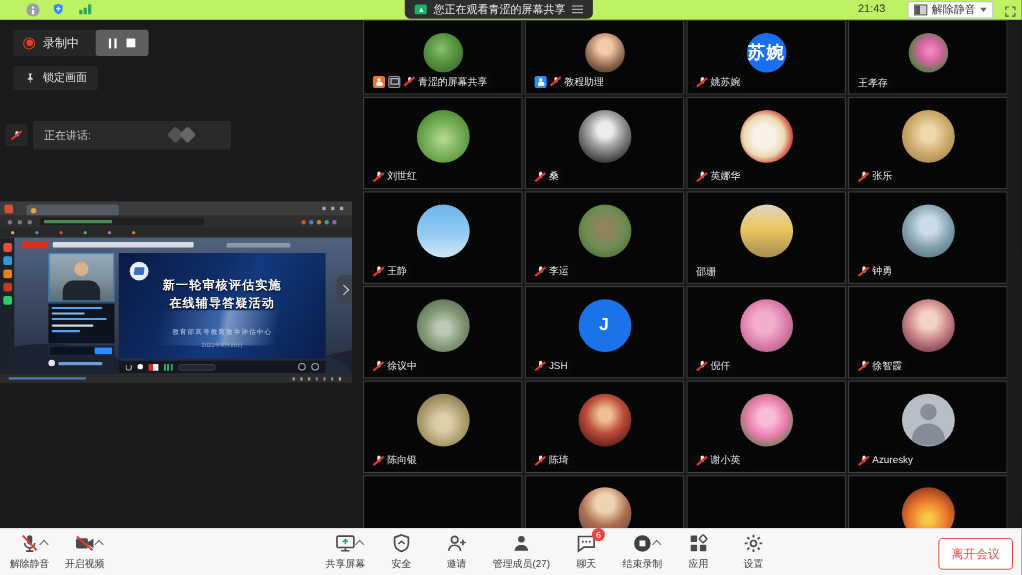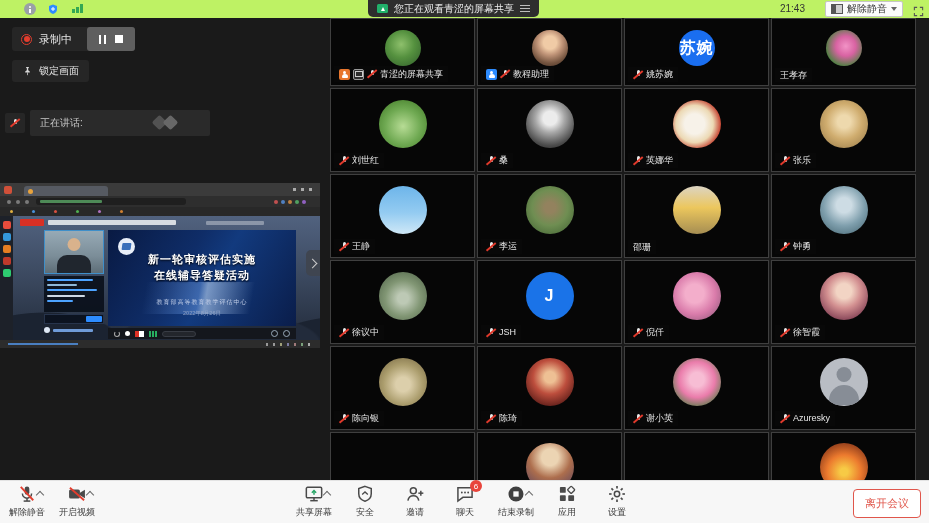--- a/index.html
+++ b/index.html
@@ -489,20 +489,29 @@
               <path d="M3.5 20c.5-3.8 3-6 6.5-6s6 2.2 6.5 6" fill="none" stroke="#4a4a4a" stroke-width="1.8"></path>
               <line x1="19" y1="8" x2="19" y2="14" stroke="#4a4a4a" stroke-width="1.8"></line>
               <line x1="16" y1="11" x2="22" y2="11" stroke="#4a4a4a" stroke-width="1.8"></line>
             </svg>
         </span>
         <span>邀请</span>
       </div>
       <div class="titem">
         <span class="ticon">
           <svg width="20" height="20" viewBox="0 0 24 24">
+              <circle cx="12" cy="7.5" r="3.6" fill="#4a4a4a"></circle>
+              <path d="M4.5 20c.6-4 3.4-6.2 7.5-6.2s6.9 2.2 7.5 6.2z" fill="#4a4a4a"></path>
+            </svg>
+        </span>
+        <span>管理成员(27)</span>
+      </div>
+      <div class="titem">
+        <span class="ticon">
+          <svg width="20" height="20" viewBox="0 0 24 24">
               <path d="M3.5 4.5h17v11.5h-11l-6 4.5z" fill="none" stroke="#4a4a4a" stroke-width="1.8"></path>
               <circle cx="8.2" cy="10.2" r="1.1" fill="#4a4a4a"></circle>
               <circle cx="12" cy="10.2" r="1.1" fill="#4a4a4a"></circle>
               <circle cx="15.8" cy="10.2" r="1.1" fill="#4a4a4a"></circle>
             </svg>
           <span class="badge6">6</span>
         </span>
         <span>聊天</span>
       </div>
       <div class="titem">

